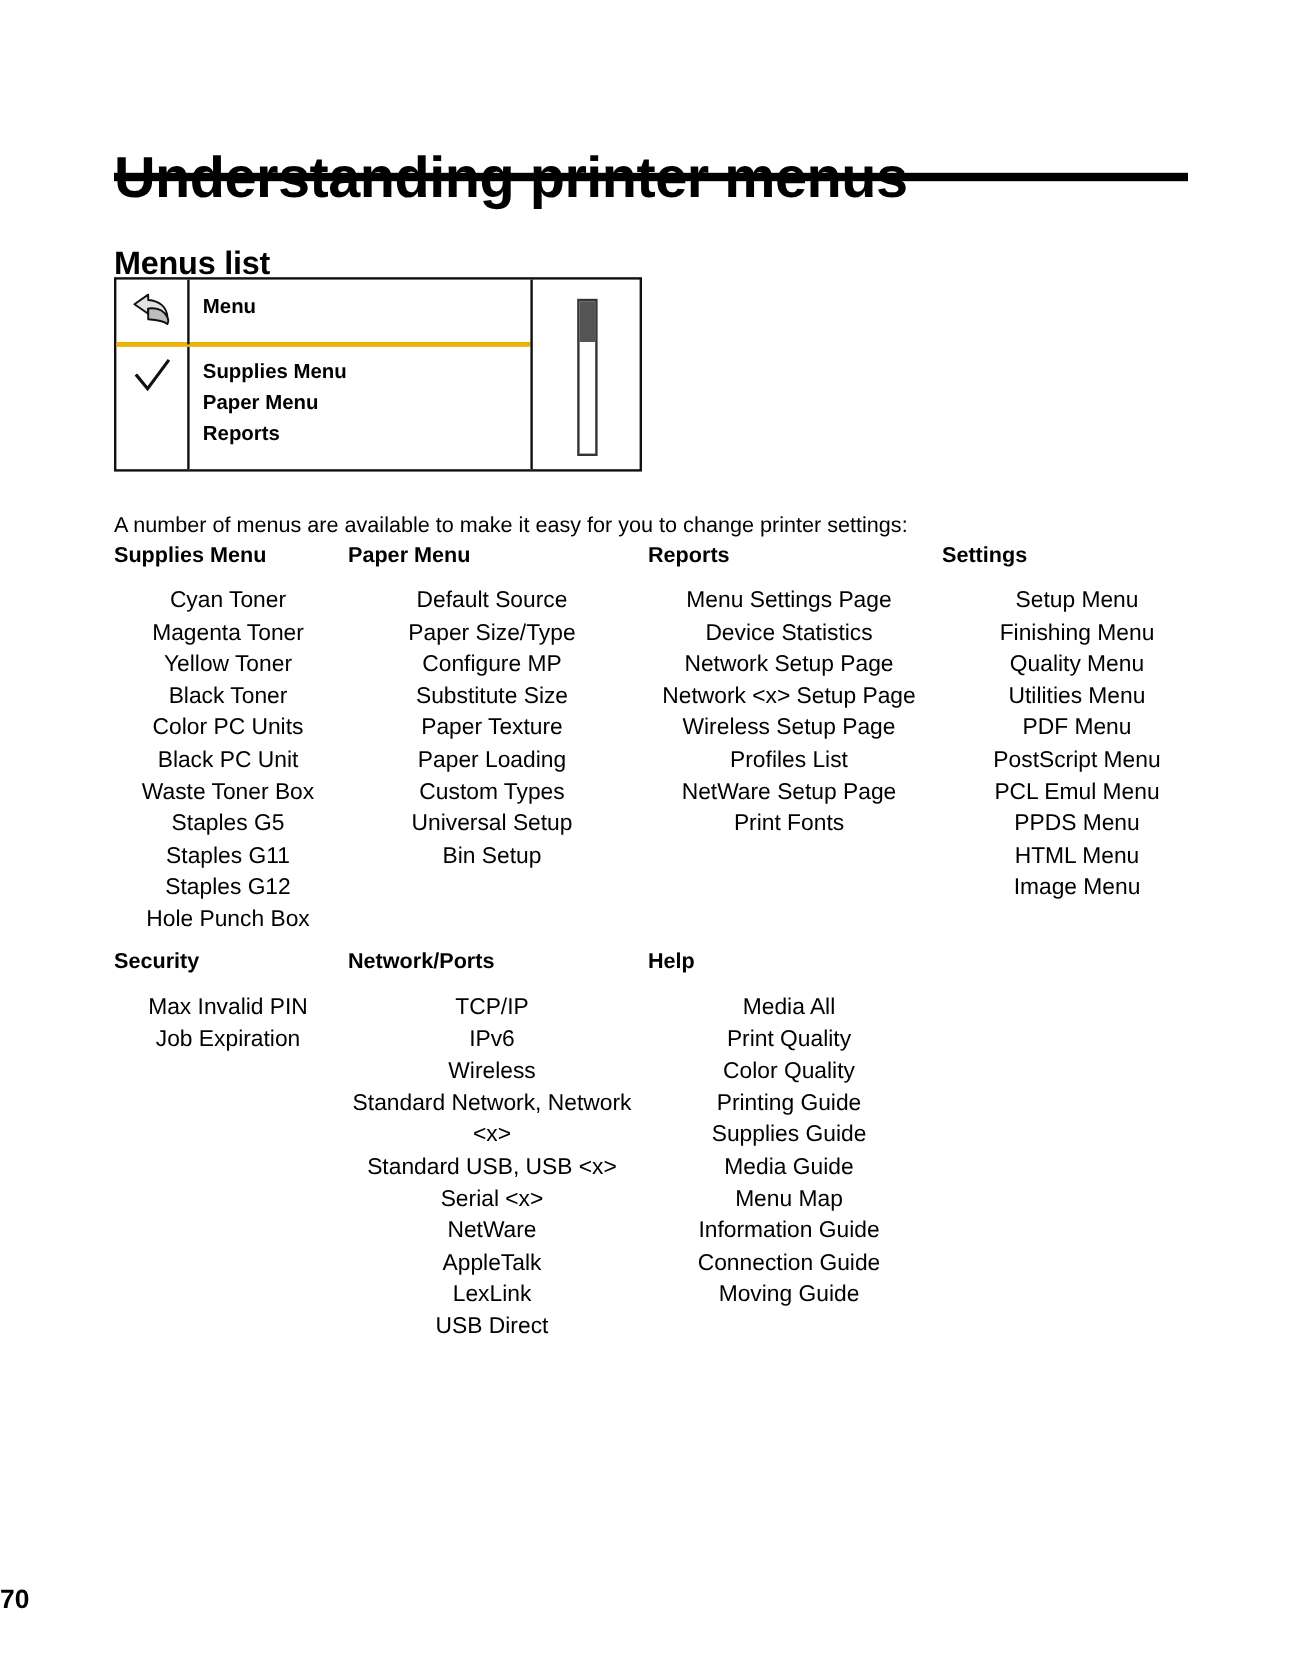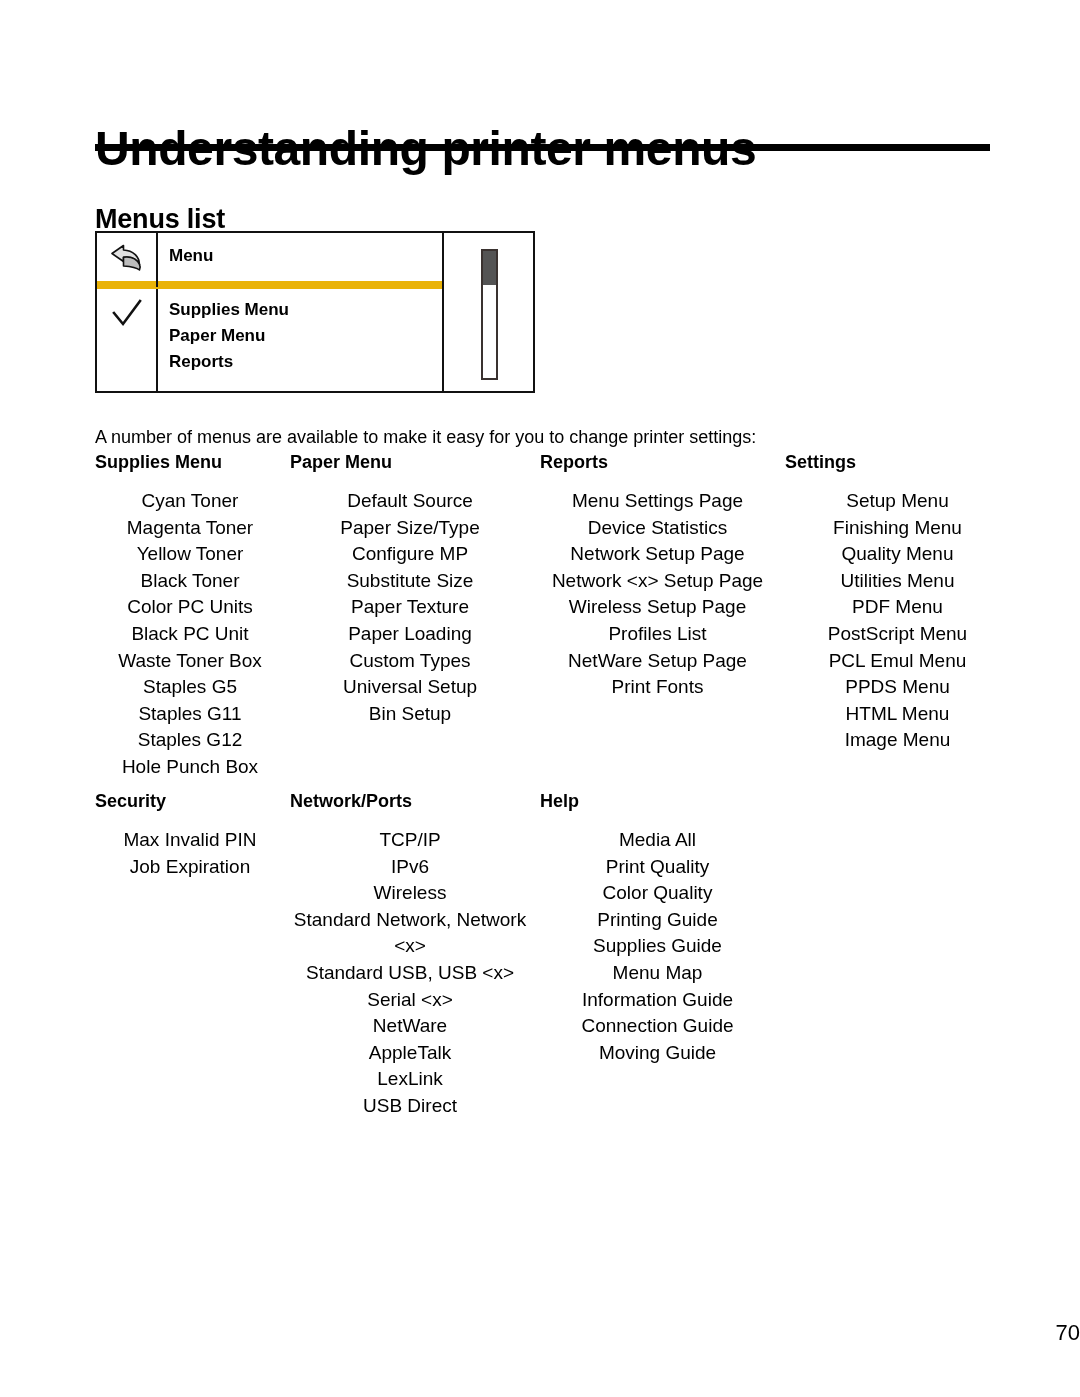--- a/index.html
+++ b/index.html
@@ -58,21 +58,21 @@
     border: 2px solid #111111;
     box-sizing: border-box;
     background: #ffffff;
   }
   .panel-row-top {
     position: absolute;
     left: 0;
     top: 0;
     width: 345px;
     height: 56px;
-    border-bottom: 8px solid #eab308;
+    border-bottom: 4px solid #eab308;
     box-sizing: border-box;
   }
   .panel-icon-col-top {
     position: absolute;
     left: 0;
     top: 0;
     width: 61px;
     height: 54px;
     border-right: 2px solid #111111;
     box-sizing: border-box;
@@ -185,23 +185,23 @@
   .col-list div.wrap {
     white-space: normal;
   }
 
   
   .page-number {
     position: absolute;
     left: 0;
     right: 0;
     top: 1320px;
-    text-align: right;
+    text-align: left;
     font-size: 22px;
-    font-weight: normal;
+    font-weight: bold;
   }
 </style>
 </head>
 <body>
 
 <h1 class="page-title">Understanding printer menus</h1>
 <div class="title-rule"></div>
 
 <h2 class="section-heading">Menus list</h2>
 
@@ -335,20 +335,21 @@
   </div>
 
   <div class="col col-2">
     <div class="col-head">Help</div>
     <div class="col-list">
       <div>Media All</div>
       <div>Print Quality</div>
       <div>Color Quality</div>
       <div>Printing Guide</div>
       <div>Supplies Guide</div>
+      <div>Media Guide</div>
       <div>Menu Map</div>
       <div>Information Guide</div>
       <div>Connection Guide</div>
       <div>Moving Guide</div>
     </div>
   </div>
 
 </div>
 
 <div class="page-number">70</div>

